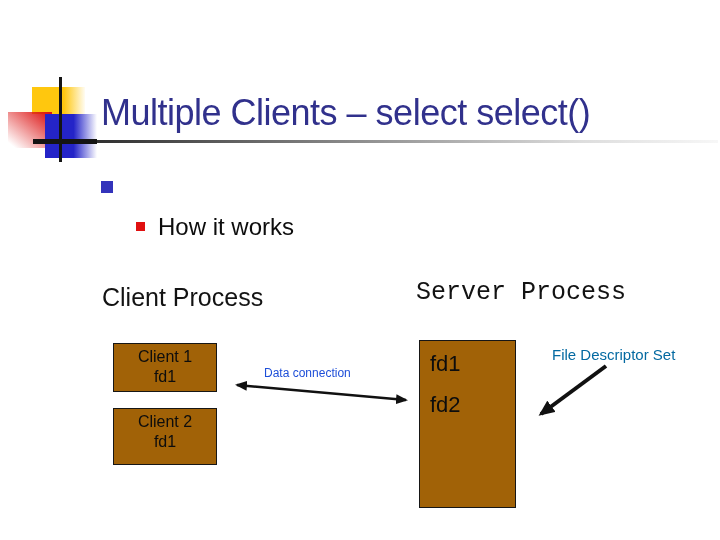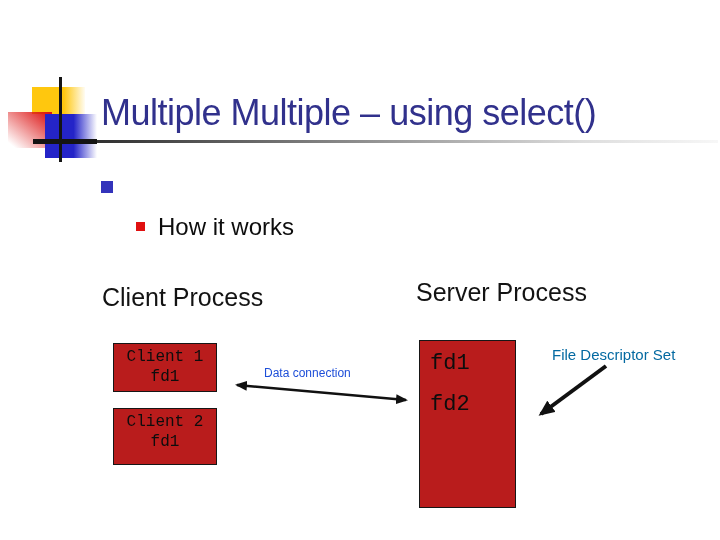--- a/index.html
+++ b/index.html
@@ -26,23 +26,23 @@
   .title { left:101px; top:92px; margin:0; font-size:36px; font-weight:normal;
     letter-spacing:-0.5px; color:#31318c; white-space:nowrap; }
 
   .bullet-sq1 { left:101px; top:181px; width:12px; height:12px; background:#3333bb; }
   .bullet-txt1 { left:130px; top:169px; font-size:29px; white-space:nowrap; color:#0d0d0d; }
   .bullet-sq2 { left:136px; top:222px; width:9px; height:9px; background:#e01010; }
   .bullet-txt2 { left:158px; top:213px; font-size:24px; white-space:nowrap; color:#0d0d0d; }
 
   .proc-label { font-size:25px; color:#131313; white-space:nowrap; }
   .client-proc { left:102px; top:283px; }
-  .server-proc { left:416px; top:278px; }
+  .server-proc { left:416px; top:278px;font-family:Liberation Mono, monospace; }
 
-  .box { border:1.5px solid #161616; background:#b91c1c;font-family:Liberation Mono, monospace; }
+  .box { border:1.5px solid #161616; background:#a16207; }
   .client-box { left:113px; width:104px; text-align:center; padding-top:3px; }
   .client-box-1 { top:343px; height:49px; }
   .client-box-2 { top:408px; height:57px; }
   .client-box div { font-size:16px; line-height:20px; color:#0d0d0d; }
 
   .server-box { left:419px; top:340px; width:97px; height:168px; padding:2px 0 0 10px; }
   .fd-item { height:41px; display:flex; align-items:center; font-size:22px; color:#0d0d0d; }
 
   .conn-label { left:264px; top:366px; font-size:12px; color:#1d4ed8; white-space:nowrap; }
   .fds-label { left:552px; top:346px; font-size:15px; color:#0369a1; white-space:nowrap; }
@@ -54,21 +54,21 @@
 
 <div class="slide">
 
   <div class="abs deco-yellow"></div>
   <div class="abs deco-red"></div>
   <div class="abs deco-blue"></div>
   <div class="abs title-rule"></div>
   <div class="abs deco-hline"></div>
   <div class="abs deco-vline"></div>
 
-  <h1 class="abs title">Multiple Multiple – using select()</h1>
+  <h1 class="abs title">Multiple Clients – select select()</h1>
 
   <div class="abs bullet-sq1"></div>
   <div class="abs bullet-sq2"></div>
   <div class="abs proc-label client-proc">Client Process</div>
 
   <div class="abs bullet-txt2">How it works</div>
   <div class="abs proc-label server-proc">Server Process</div>
 
   <div class="abs box client-box client-box-1">
     <div>Client 1</div>

